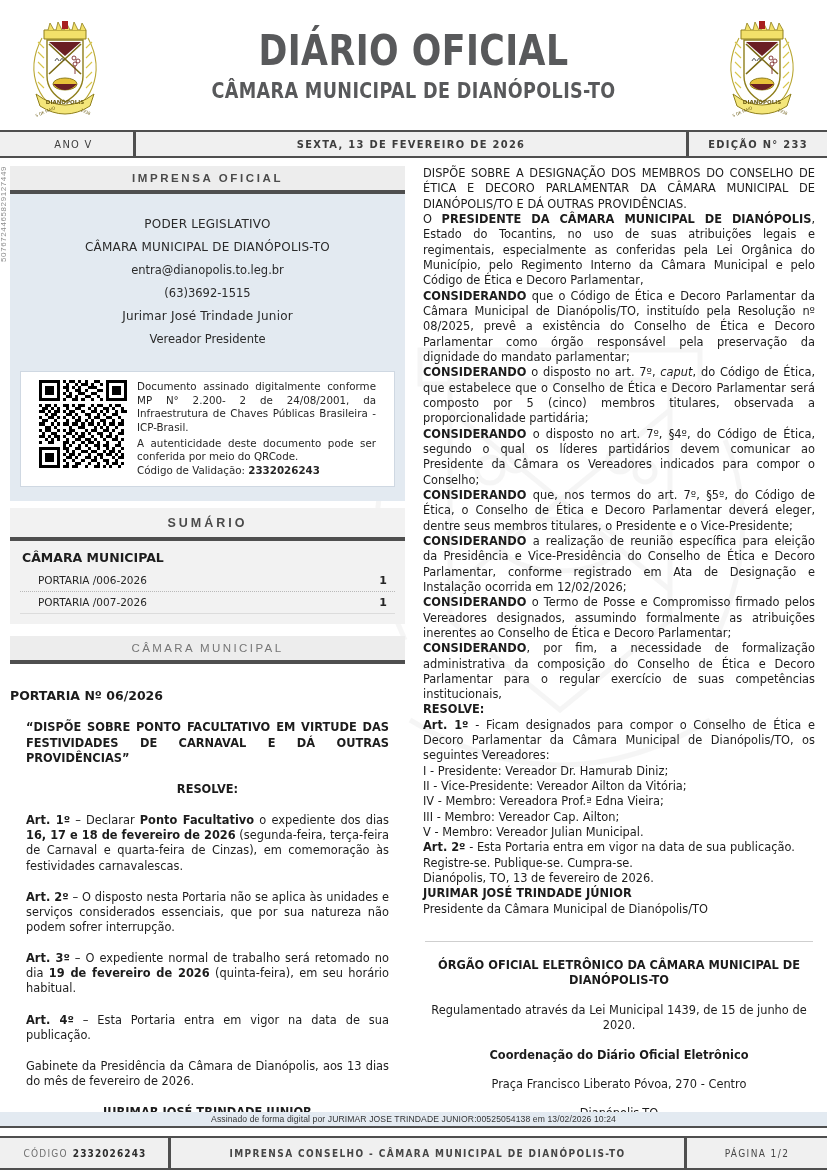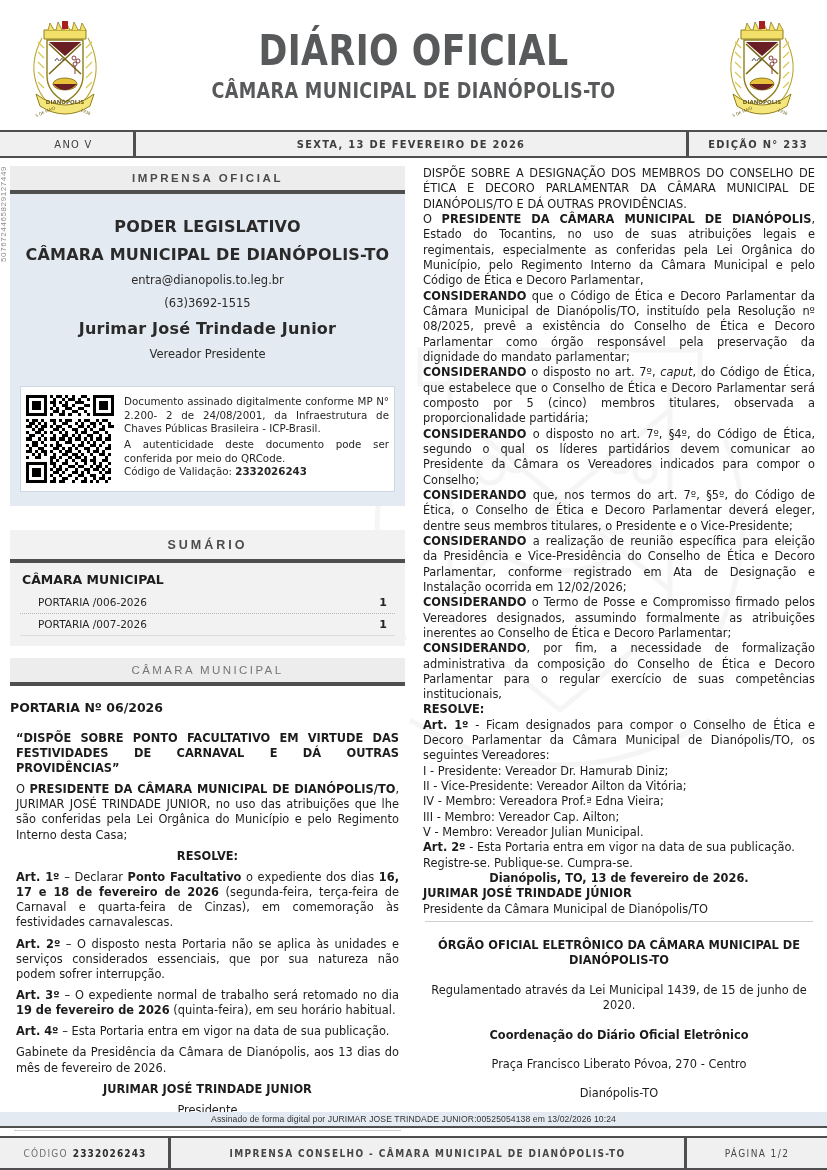--- a/index.html
+++ b/index.html
@@ -69,35 +69,35 @@
     font-size:11.5px; letter-spacing:2.6px; color:#4b4b4b;
     padding:6px 0 6px 0; font-weight:bold;
     font-family:"Liberation Sans","DejaVu Sans",sans-serif;
   }
   .sec.plain { font-weight:normal; color:#767676; letter-spacing:2.4px; }
   .sec-rule { height:4px; background:#4f4f4f; }
 
   
   .panel { background:#e3eaf1; padding:14px 10px 16px 10px; text-align:center; }
   .panel .ln { font-size:11.5px; color:#2a2a2a; margin:9px 0; }
-  .panel .ln.b { font-weight:bold; font-size:16px; letter-spacing:.2px; }
+  .panel .ln.b { font-weight:normal; font-size:12px; letter-spacing:.2px; }
 
   
   .sigwrap { background:#e3eaf1; padding:0 10px 14px 10px; }
   .sigbox {
     background:#ffffff; border:1px solid #cfd8e2;
-    display:flex; align-items:flex-start; gap:10px; padding:8px 5px;
+    display:flex; align-items:flex-start; gap:10px; padding:8px 18px;
   }
   .qr { width:88px; height:88px; flex:0 0 88px; }
   .sigtxt { font-size:10.3px; line-height:1.33; color:#262626; text-align:justify; }
   .sigtxt .last { margin-top:2px; }
   .sigtxt b { font-weight:bold; }
 
   
-  .sum-wrap { background:#f2f2f2; padding:0 0 10px 0; margin-top:24px; }
+  .sum-wrap { background:#f2f2f2; padding:0 0 10px 0; margin-top:7px; }
   .sum-title {
     text-align:center; font-weight:bold; font-size:12.5px; letter-spacing:3px;
     color:#4b4b4b; padding:8px 0 7px 0;
     font-family:"Liberation Sans","DejaVu Sans",sans-serif;
   }
   .sum-rule { height:4px; background:#4f4f4f; }
   .sum-body { padding:7px 10px 0 10px; }
   .sum-org { font-weight:bold; font-size:12.5px; color:#1d1d1d; padding:2px 0 5px 2px; }
   .sum-row {
     display:flex; align-items:baseline; justify-content:space-between;
@@ -110,34 +110,34 @@
   
   .vnum {
     position:absolute; left:-1px; top:0px;
     font-size:8px; color:#8d8d8d; letter-spacing:.6px;
     writing-mode:vertical-rl; transform:rotate(180deg);
     font-family:"Liberation Sans","DejaVu Sans",sans-serif;
   }
 
   
   .doc { font-size:11.4px; line-height:1.33; color:#1c1c1c; }
-  .doc p { margin:6px; text-align:justify; }
+  .doc p { margin:16px; text-align:justify; }
   .doc .ctr { text-align:center; }
   .doc b { font-weight:bold; }
-  .doc .head { font-weight:bold; font-size:12.5px; margin:14px 0 14px 0; }
+  .doc .head { font-weight:bold; font-size:12.5px; margin:24px 0 14px 0; }
   .doc .head.tight { margin:13px 0 0 0; }
   .hr-thin { height:1px; background:#cccccc; margin:12px 4px 0 4px; }
 
   .right-doc { font-size:11.4px; line-height:1.345; color:#1c1c1c; text-align:justify; }
   .right-doc p { margin:0; text-align:justify; }
   .right-doc .nojust { text-align:left; }
   .right-doc .ctr { text-align:left; }
-  .right-doc .rt { text-align:center;font-weight:bold; }
-
-  .footblock { margin-top:4px; }
+  .right-doc .rt { text-align:left; }
+
+  .footblock { margin-top:24px; }
   .footblock .hr { height:1px; background:#cfcfcf; margin:0 2px 16px 2px; }
   .footblock p { text-align:center; margin:0; font-size:11.4px; line-height:1.35; }
   .footblock .b { font-weight:bold; }
   .footblock .gap { height:14px; }
 
   
   .signstrip {
     position:absolute; left:0; right:0; bottom:42px; height:16px;
     background:#e3eaf1; display:flex; align-items:center; justify-content:center;
     font-size:8.6px; color:#333333; letter-spacing:.1px;
@@ -539,21 +539,20 @@
       <div style="margin-top:12px">
         <div class="sec plain">CÂMARA MUNICIPAL</div>
         <div class="sec-rule"></div>
       </div>
 
       <div class="doc">
         <p class="head">PORTARIA Nº 06/2026</p>
 
         <p><b>“DISPÕE SOBRE PONTO FACULTATIVO EM VIRTUDE DAS FESTIVIDADES DE CARNAVAL E DÁ OUTRAS PROVIDÊNCIAS”</b></p>
 
-        <p><span>O </span><b>PRESIDENTE DA CÂMARA MUNICIPAL DE DIANÓPOLIS/TO</b><span>, JURIMAR JOSÉ TRINDADE JUNIOR, no uso das atribuições que lhe são conferidas pela Lei Orgânica do Município e pelo Regimento Interno desta Casa;</span></p>
 
         <p class="ctr"><b>RESOLVE:</b></p>
 
         <p><b>Art. 1º</b><span> – Declarar </span><b>Ponto Facultativo</b><span> o expediente dos dias </span><b>16, 17 e 18 de fevereiro de 2026</b><span> (segunda-feira, terça-feira de Carnaval e quarta-feira de Cinzas), em comemoração às festividades carnavalescas.</span></p>
 
         <p><b>Art. 2º</b><span> – O disposto nesta Portaria não se aplica às unidades e serviços considerados essenciais, que por sua natureza não podem sofrer interrupção.</span></p>
 
         <p><b>Art. 3º</b><span> – O expediente normal de trabalho será retomado no dia </span><b>19 de fevereiro de 2026</b><span> (quinta-feira), em seu horário habitual.</span></p>
 
         <p><b>Art. 4º</b><span> – Esta Portaria entra em vigor na data de sua publicação.</span></p>

